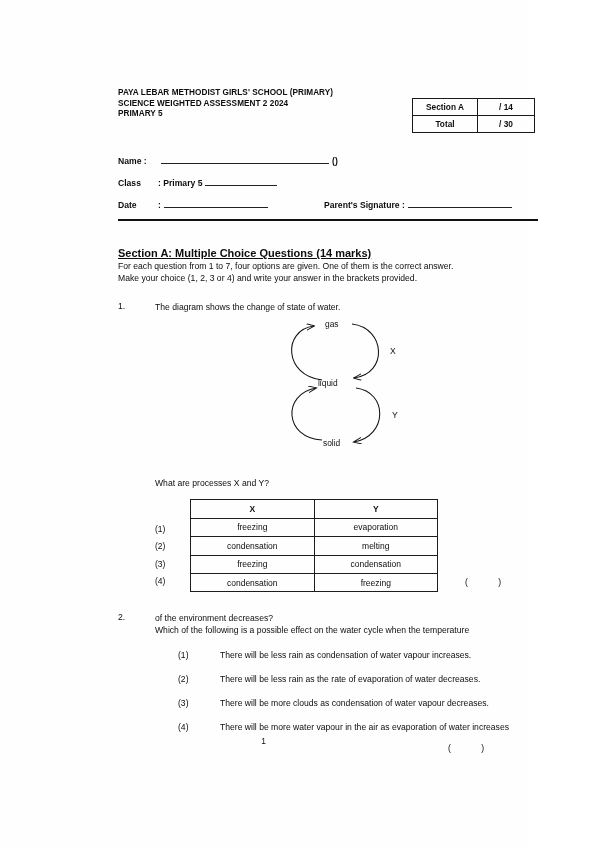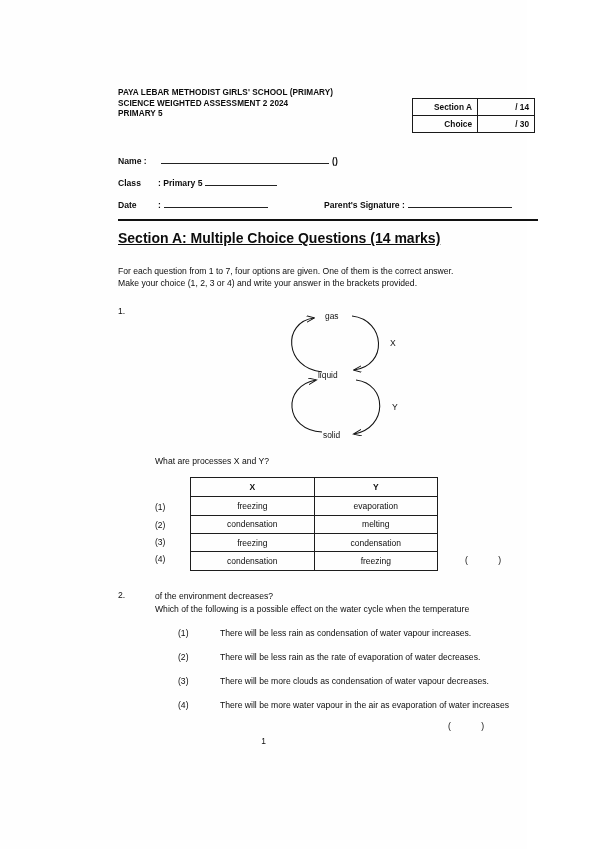--- a/index.html
+++ b/index.html
@@ -45,21 +45,21 @@
     position: absolute;
     left: 294px;
     top: 10px;
     border-collapse: collapse;
     font-size: 8.3px;
     font-weight: bold;
   }
   .marks-table td {
     border: 1px solid #1a1a1a;
     padding: 2.5px 5px;
-    text-align: right;
+    text-align: center;
     line-height: 11px;
   }
   .marks-table td.label { width: 54px; }
   .marks-table td.value { width: 46px; }
 
   
   .field-line {
     font-size: 8.6px;
     font-weight: bold;
     margin-top: 10px;
@@ -92,27 +92,27 @@
   }
 
   .divider {
     margin-top: 9px;
     border-top: 2px solid #111;
     width: 420px;
   }
 
   
   .section-head {
-    margin-top: 9px;
-    font-size: 14px;
+    margin-top: 26px;
+    font-size: 11px;
     font-weight: bold;
     text-decoration: underline;
   }
   .instructions {
-    margin-top: 20px;
+    margin-top: 2px;
     font-size: 8.6px;
     line-height: 11.6px;
   }
 
   
   .question {
     margin-top: 17px;
     position: relative;
   }
   .q-num {
@@ -125,42 +125,41 @@
   .q-stem {
     margin-left: 37px;
     font-size: 8.6px;
     line-height: 12.6px;
   }
 
   
   .diagram {
     position: relative;
     height: 148px;
-    margin-top: 6px;
   }
   .diagram svg {
     position: absolute;
     left: 160px;
     top: 0;
   }
   .dlabel {
     font-family: "Liberation Sans", sans-serif;
     font-size: 8.4px;
     fill: #111;
   }
   .dlabel-b {
     font-family: "Liberation Sans", sans-serif;
     font-size: 8.6px;
     fill: #111;
   }
 
   .q-sub {
     margin-left: 37px;
     font-size: 8.6px;
-    margin-top: 2px;
+    margin-top: 16px;
   }
 
   
   .opt-table-wrap {
     position: relative;
     margin-top: 11px;
     margin-left: 37px;
     height: 96px;
   }
   .opt-keys {
@@ -250,21 +249,21 @@
         <div>PRIMARY 5</div>
       </div>
 
       <table class="marks-table">
         <tbody>
           <tr>
             <td class="label">Section A</td>
             <td class="value">/ 14</td>
           </tr>
           <tr>
-            <td class="label">Choice</td>
+            <td class="label">Total</td>
             <td class="value">/ 30</td>
           </tr>
         </tbody>
       </table>
     </div>
 
     <div class="field-line">
       <span class="lbl w-name">Name :</span><span class="rule name-rule"></span><span>(</span><span class="paren-box"></span><span>)</span>
     </div>
 
@@ -283,20 +282,21 @@
     <div class="divider"></div>
 
     <div class="section-head">Section A: Multiple Choice Questions (14 marks)</div>
     <div class="instructions">
       <div>For each question from 1 to 7, four options are given. One of them is the correct answer.</div>
       <div>Make your choice (1, 2, 3 or 4) and write your answer in the brackets provided.</div>
     </div>
 
     <div class="question">
       <div class="q-num">1.</div>
+      <div class="q-stem">The diagram shows the change of state of water.</div>
 
       <div class="diagram">
         <svg width="130" height="148" viewBox="0 0 130 148">
           <defs>
             <marker id="ah" markerWidth="9" markerHeight="9" refX="7.4" refY="3.2" orient="auto">
               <path d="M0,0 L8,3.2 L0,6.4" fill="none" stroke="#111" stroke-width="0.9"></path>
             </marker>
           </defs>
 
           <path d="M44,66 C6,62 4,16 36,12" fill="none" stroke="#111" stroke-width="1.05" marker-end="url(#ah)"></path>

